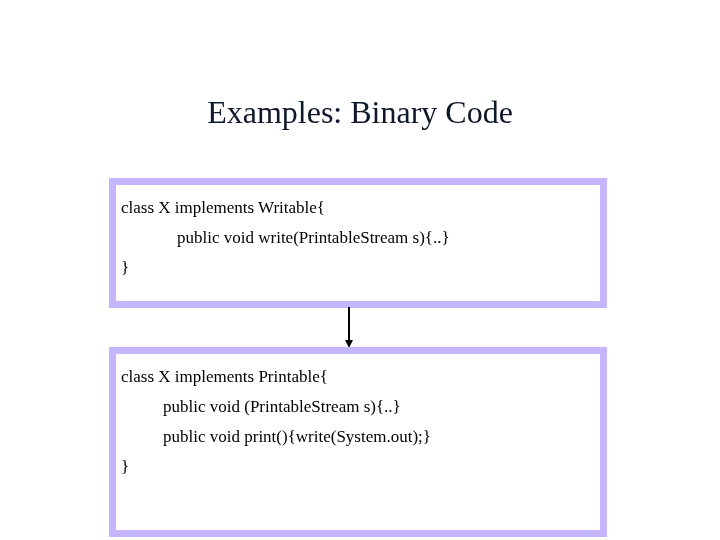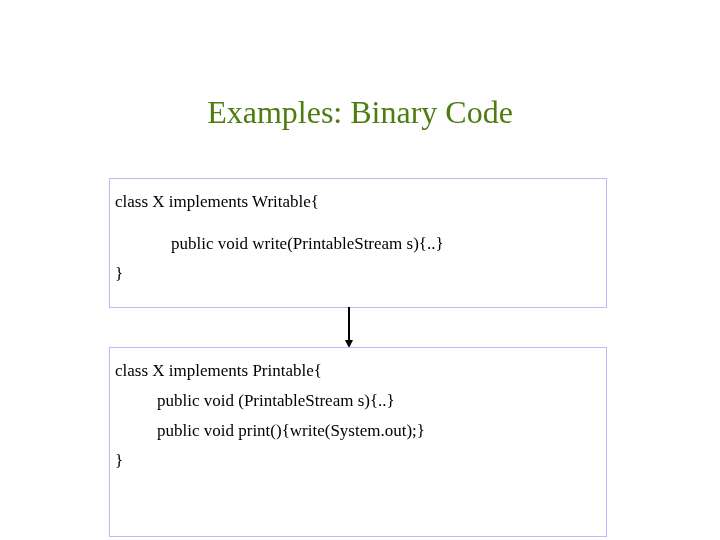--- a/index.html
+++ b/index.html
@@ -26,32 +26,32 @@
   #slide-title {
     position: absolute;
     left: 60px;
     top: 46px;
     width: 600px;
     text-align: center;
     font-size: 32px;
     line-height: 44px;
     font-weight: normal;
     letter-spacing: 0px;
-    color: #4d7c0f;
+    color: #0f172a;
     white-space: pre-line;
   }
   .title-line {
     display: block;
   }
 
   
   .code-box {
     position: absolute;
     box-sizing: border-box;
-    border: 1px solid #c4b5fd;
+    border: 7px solid #c4b5fd;
     background: #ffffff;
     padding: 8px 0 0 0;
   }
   #code-box-1 {
     left: 109px;
     top: 178px;
     width: 498px;
     height: 130px;
   }
   #code-box-2 {
@@ -63,21 +63,20 @@
   .code-line {
     font-family: "Liberation Serif", "DejaVu Serif", serif;
     font-size: 17px;
     line-height: 30px;
     color: #000000;
     white-space: pre;
     padding-left: 5px;
   }
   #code-box-1 .code-line.indent-1 {
     padding-left: 61px;
-    margin-top: 12px;
   }
   #code-box-2 .code-line.indent-1 {
     padding-left: 47px;
   }
 
   
   #connector-arrow {
     position: absolute;
     left: 340px;
     top: 307px;

